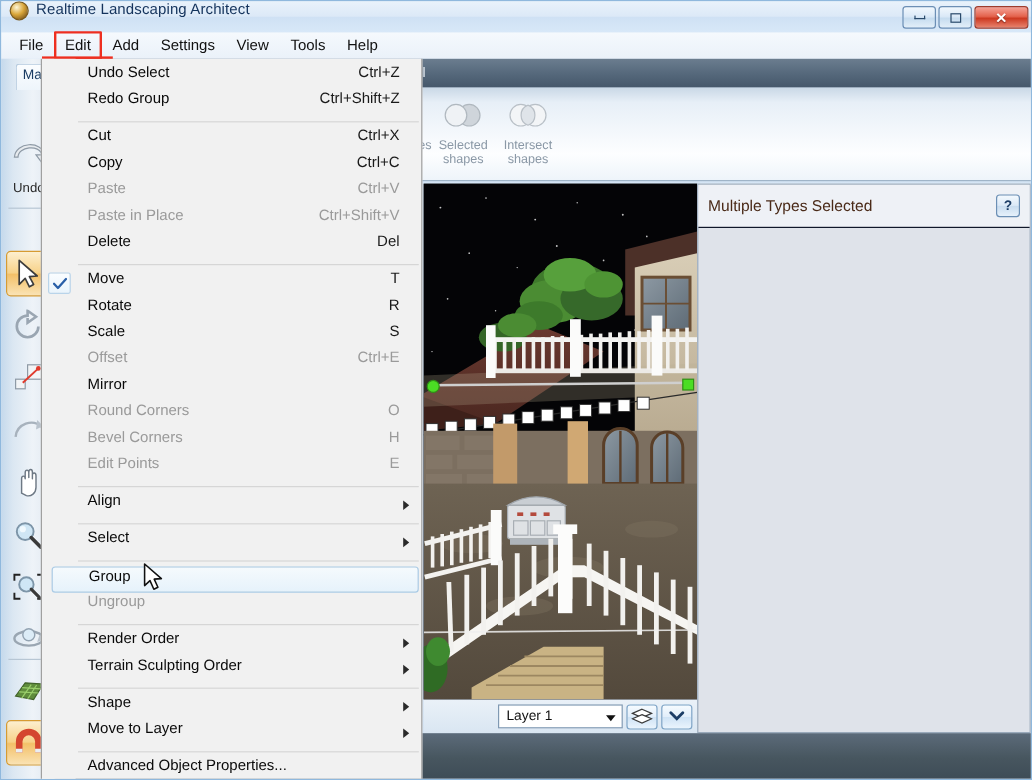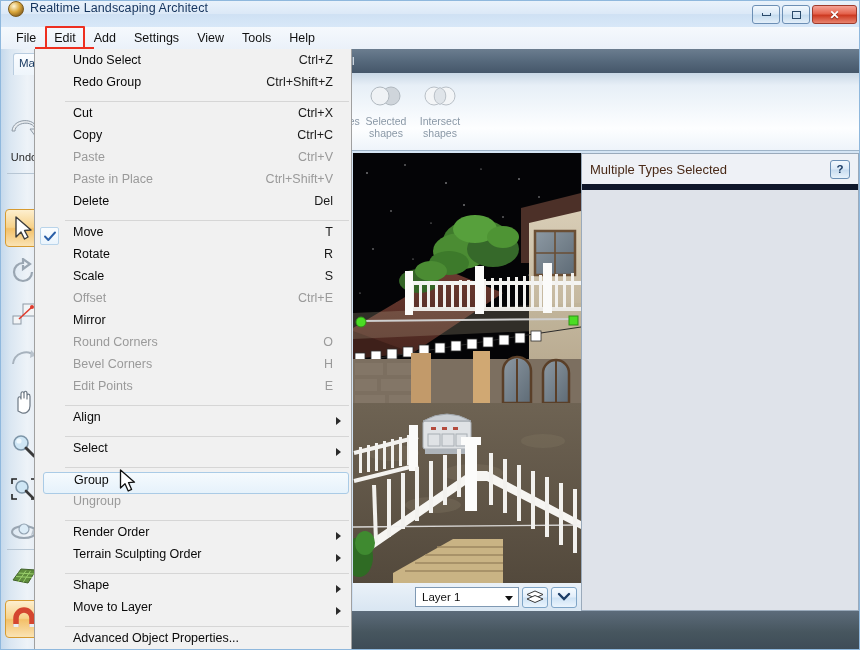--- a/index.html
+++ b/index.html
@@ -144,21 +144,21 @@
     display: flex; align-items: center; justify-content: center;
   }
 
   
   .rightpanel {
     position: absolute; left: 580px; top: 152px; width: 278px; height: 458px;
     background: #dfe3ea; border: 1px solid #9aaabb;
   }
   .rp-header {
     position: absolute; left: 0; top: 0; width: 276px; height: 36px;
-    background: #eef1f6; border-bottom: 6px solid #0f172a;
+    background: #eef1f6; border-bottom: 1px solid #0f172a;
     display: flex; align-items: center; padding: 0 8px;
   }
   .rp-title { font-size: 13px; color: #4a2a18; flex: 1; }
   .help-btn {
     width: 20px; height: 19px; border: 1px solid #6b8fb5; border-radius: 3px;
     background: linear-gradient(180deg,#f3f9fe 0%,#dbe9f7 48%,#c8dcef 52%,#e6f1fb 100%);
     font-size: 11.5px; font-weight: bold; color: #1c3d66;
     display: flex; align-items: center; justify-content: center;
   }
 

